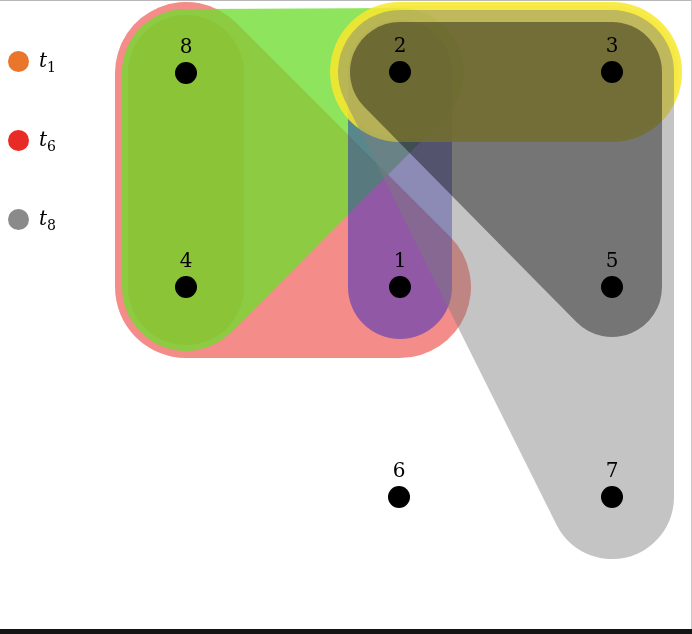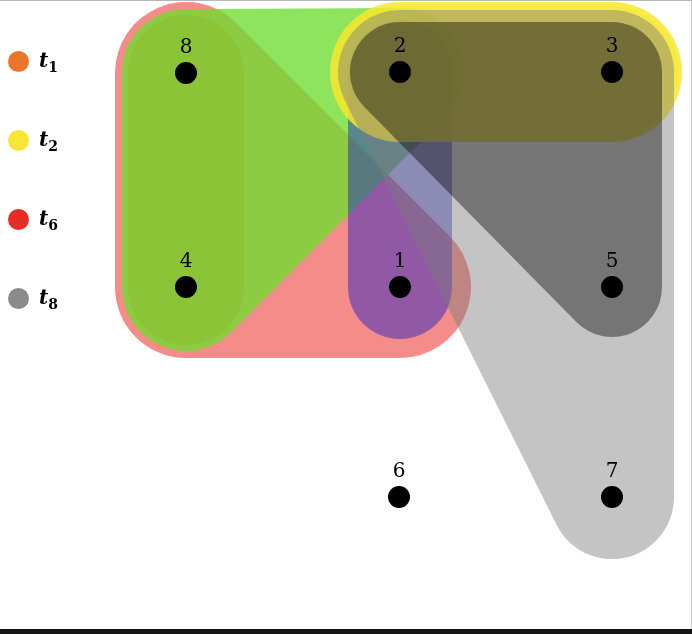--- a/index.html
+++ b/index.html
@@ -8,21 +8,21 @@
     background: #ffffff;
     overflow: hidden;
     font-family: "DejaVu Serif", serif;
   }
   .stage { position: relative; width: 692px; height: 634px; }
   .top-line   { position: absolute; top: 0; left: 0; right: 0; height: 1px; background: #b7b7b7; }
   .right-line { position: absolute; top: 0; right: 0; bottom: 0; width: 1px; background: #c9c9c9; }
   .bottom-bar { position: absolute; left: 0; right: 0; bottom: 0; height: 5px; background: #151515; }
   #canvas { position: absolute; left: 0; top: 0; }
   .legend { position: absolute; left: 8px; top: 22px; z-index: 2; }
-  .legend-item { height: 79px; display: flex; align-items: center; gap: 10px; font-weight: bold; }
+  .legend-item { height: 79px; display: flex; align-items: center; gap: 10px; }
   .legend-swatch { width: 21px; height: 21px; border-radius: 50%; display: inline-block; flex: 0 0 auto; }
   .legend-label { font-size: 20px; color: #000; line-height: 1; white-space: nowrap; }
   .legend-label i { font-style: italic; font-family: "DejaVu Serif", serif; }
   .legend-label sub { font-style: normal; font-size: 14px; }
   svg text.node-label {
     font-family: "DejaVu Serif", serif;
     font-size: 20px; fill: #000; text-anchor: middle;
   }
 </style>
 </head>
@@ -55,24 +55,20 @@
       <text x="399" y="477" class="node-label">6</text>
       <circle cx="612" cy="497" r="11" fill="#000"></circle>
       <text x="612" y="477" class="node-label">7</text>
     </svg>
   <div class="legend" id="legend">
       <div class="legend-item">
         <span class="legend-swatch" style="background: rgb(233, 118, 43);"></span>
         <span class="legend-label"><i>t</i><sub>1</sub></span>
       </div>
       <div class="legend-item">
-        <span class="legend-swatch" style="background: rgb(248, 230, 55);"></span>
-        <span class="legend-label"><i>t</i><sub>2</sub></span>
-      </div>
-      <div class="legend-item">
         <span class="legend-swatch" style="background: rgb(232, 43, 38);"></span>
         <span class="legend-label"><i>t</i><sub>6</sub></span>
       </div>
       <div class="legend-item">
         <span class="legend-swatch" style="background: rgb(138, 138, 138);"></span>
         <span class="legend-label"><i>t</i><sub>8</sub></span>
       </div>
     </div>
   <div class="right-line"></div>
   <div class="bottom-bar"></div>

